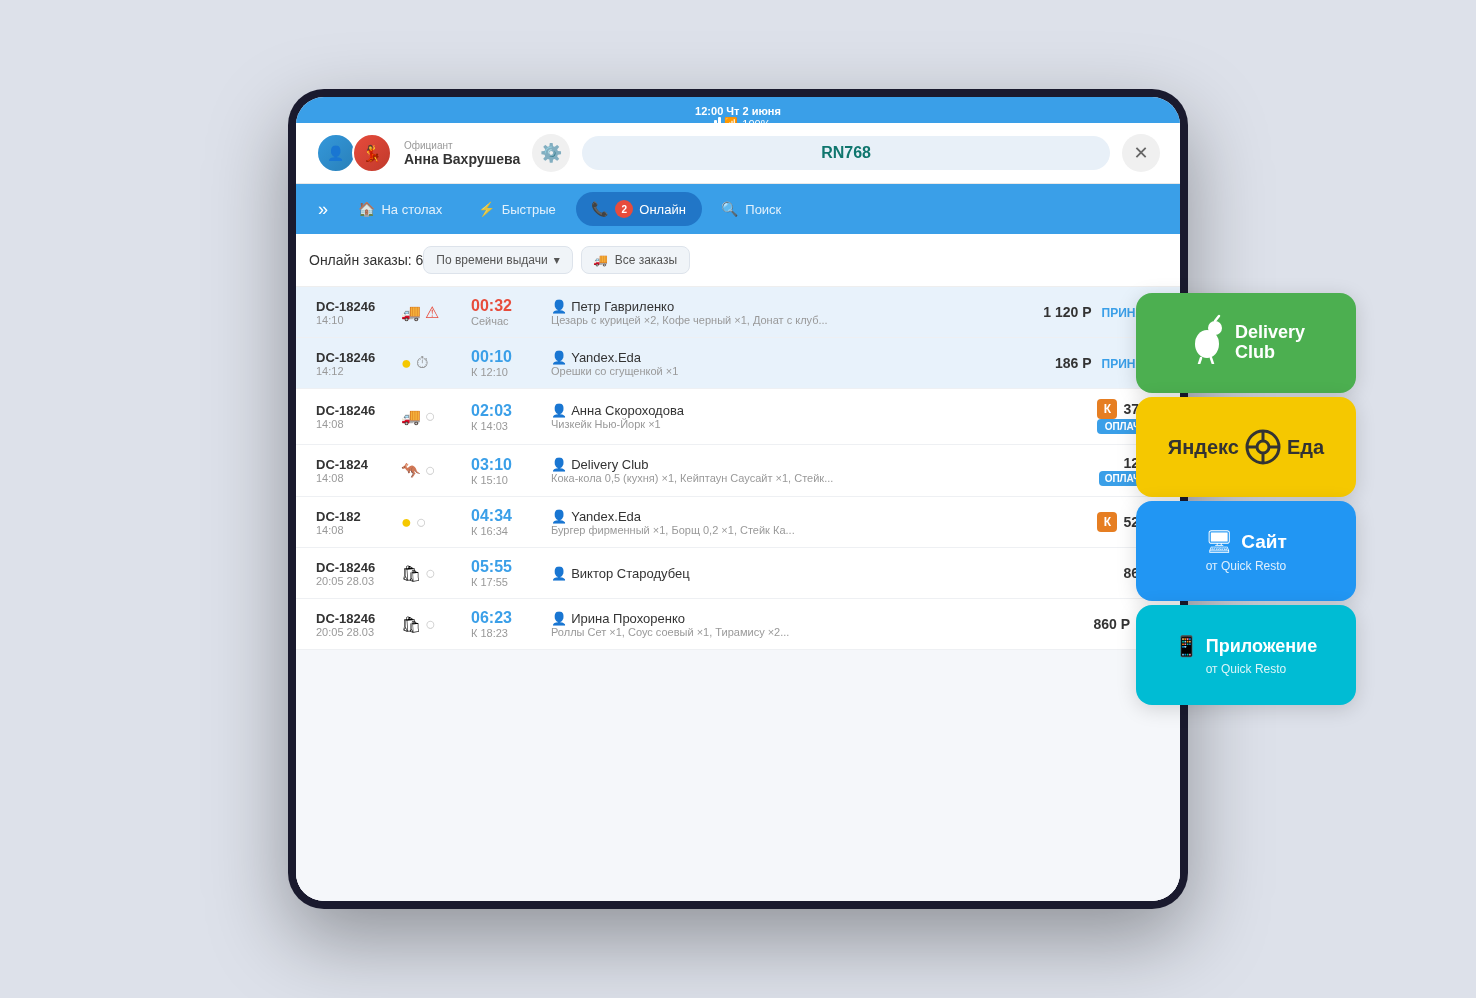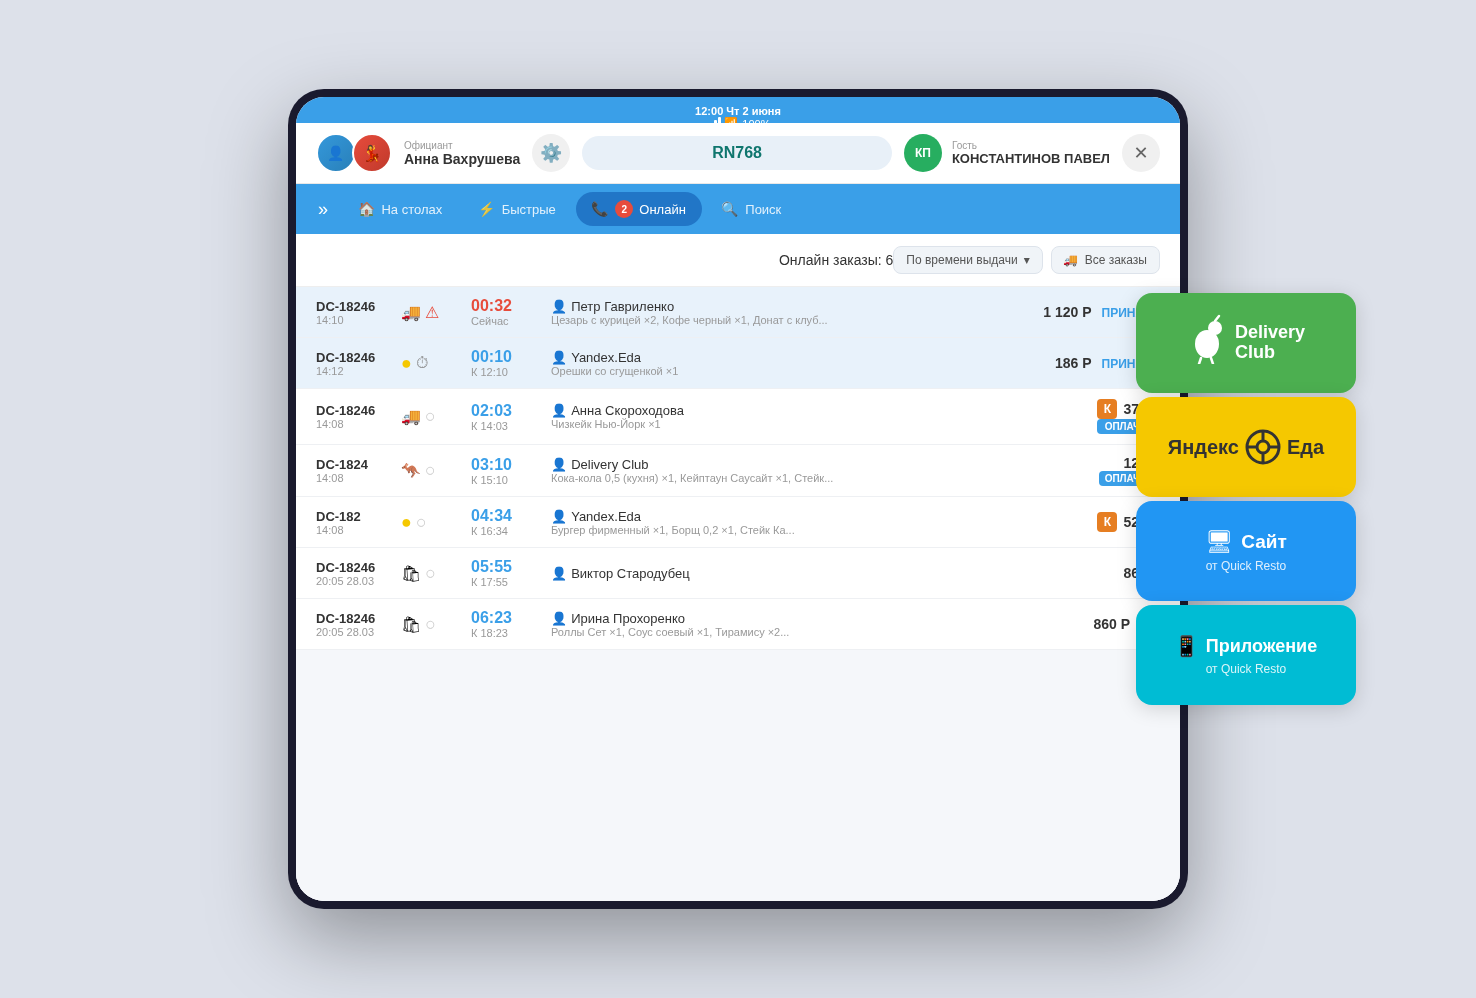--- a/index.html
+++ b/index.html
@@ -243,24 +243,24 @@
       flex: 1;
       background: #f5f7fa;
       overflow: hidden;
       display: flex;
       flex-direction: column;
     }
 
     
     .orders-header {
       background: white;
-      padding: 12px 20px;
-      display: flex;
-      align-items: center;
-      justify-content: flex-end;
+      padding: 12px 13px;
+      display: flex;
+      align-items: center;
+      justify-content: flex-start;
       border-bottom: 1px solid #eee;
       flex-shrink: 0;
     }
     .orders-count {
       font-size: 14px;
       color: #333;
       font-weight: 500;
     }
     .orders-filters {
       display: flex;
@@ -568,27 +568,20 @@
         <div class="avatar-group">
           <div class="avatar avatar-2">👤</div>
           <div class="avatar avatar-1">💃</div>
         </div>
         <div class="waiter-info">
           <span class="waiter-label">Официант</span>
           <span class="waiter-name">Анна Вахрушева</span>
         </div>
         <div class="settings-btn">⚙️</div>
         <div class="order-id-badge">RN768</div>
-        <div class="guest-badge">
-          <div class="guest-avatar">КП</div>
-          <div class="guest-info">
-            <span class="guest-label">Гость</span>
-            <span class="guest-name">КОНСТАНТИНОВ ПАВЕЛ</span>
-          </div>
-        </div>
         <div class="close-btn">✕</div>
       </div>
 
       <div class="nav-tabs">
         <span class="forward-btn">»</span>
         <div class="nav-tab">
           <span class="nav-tab-icon">🏠</span>
           <span>На столах</span>
         </div>
         <div class="nav-tab">

